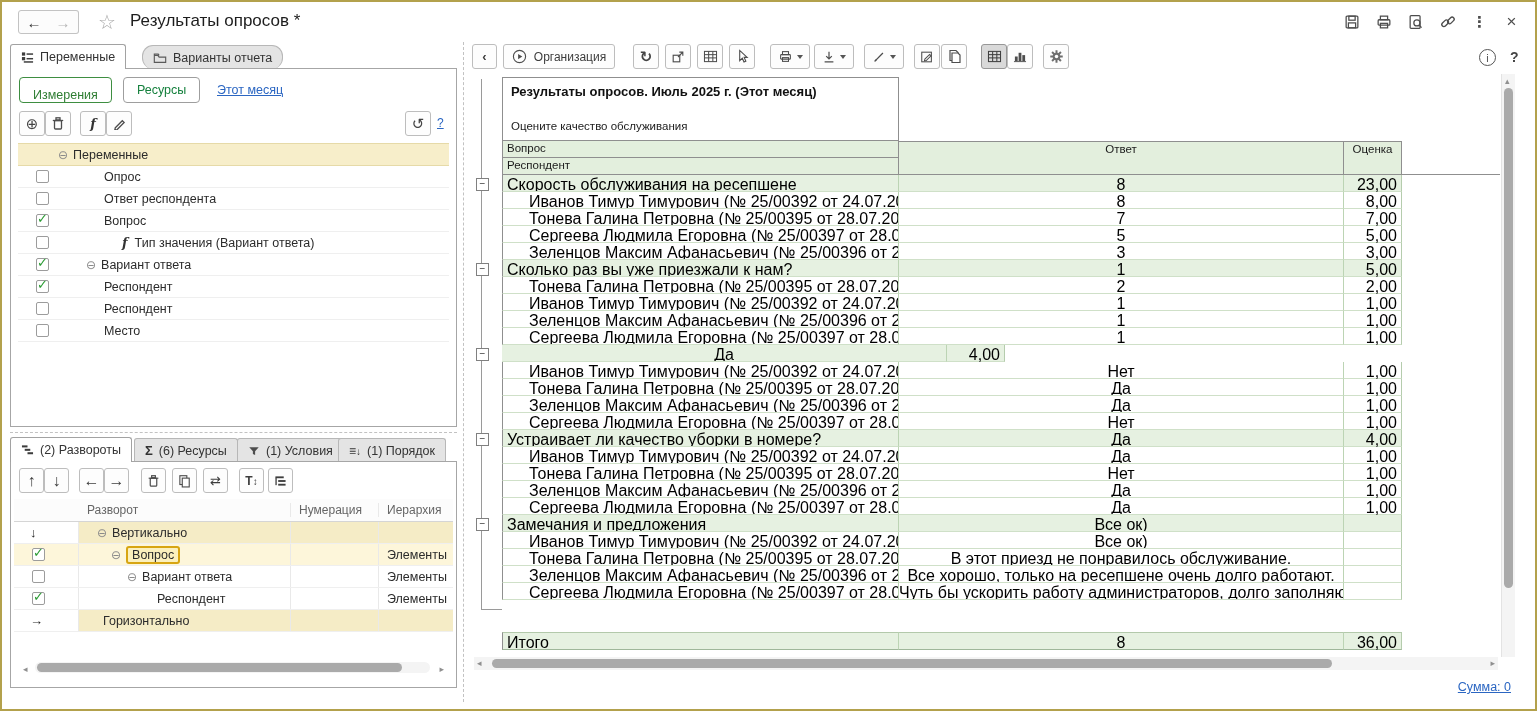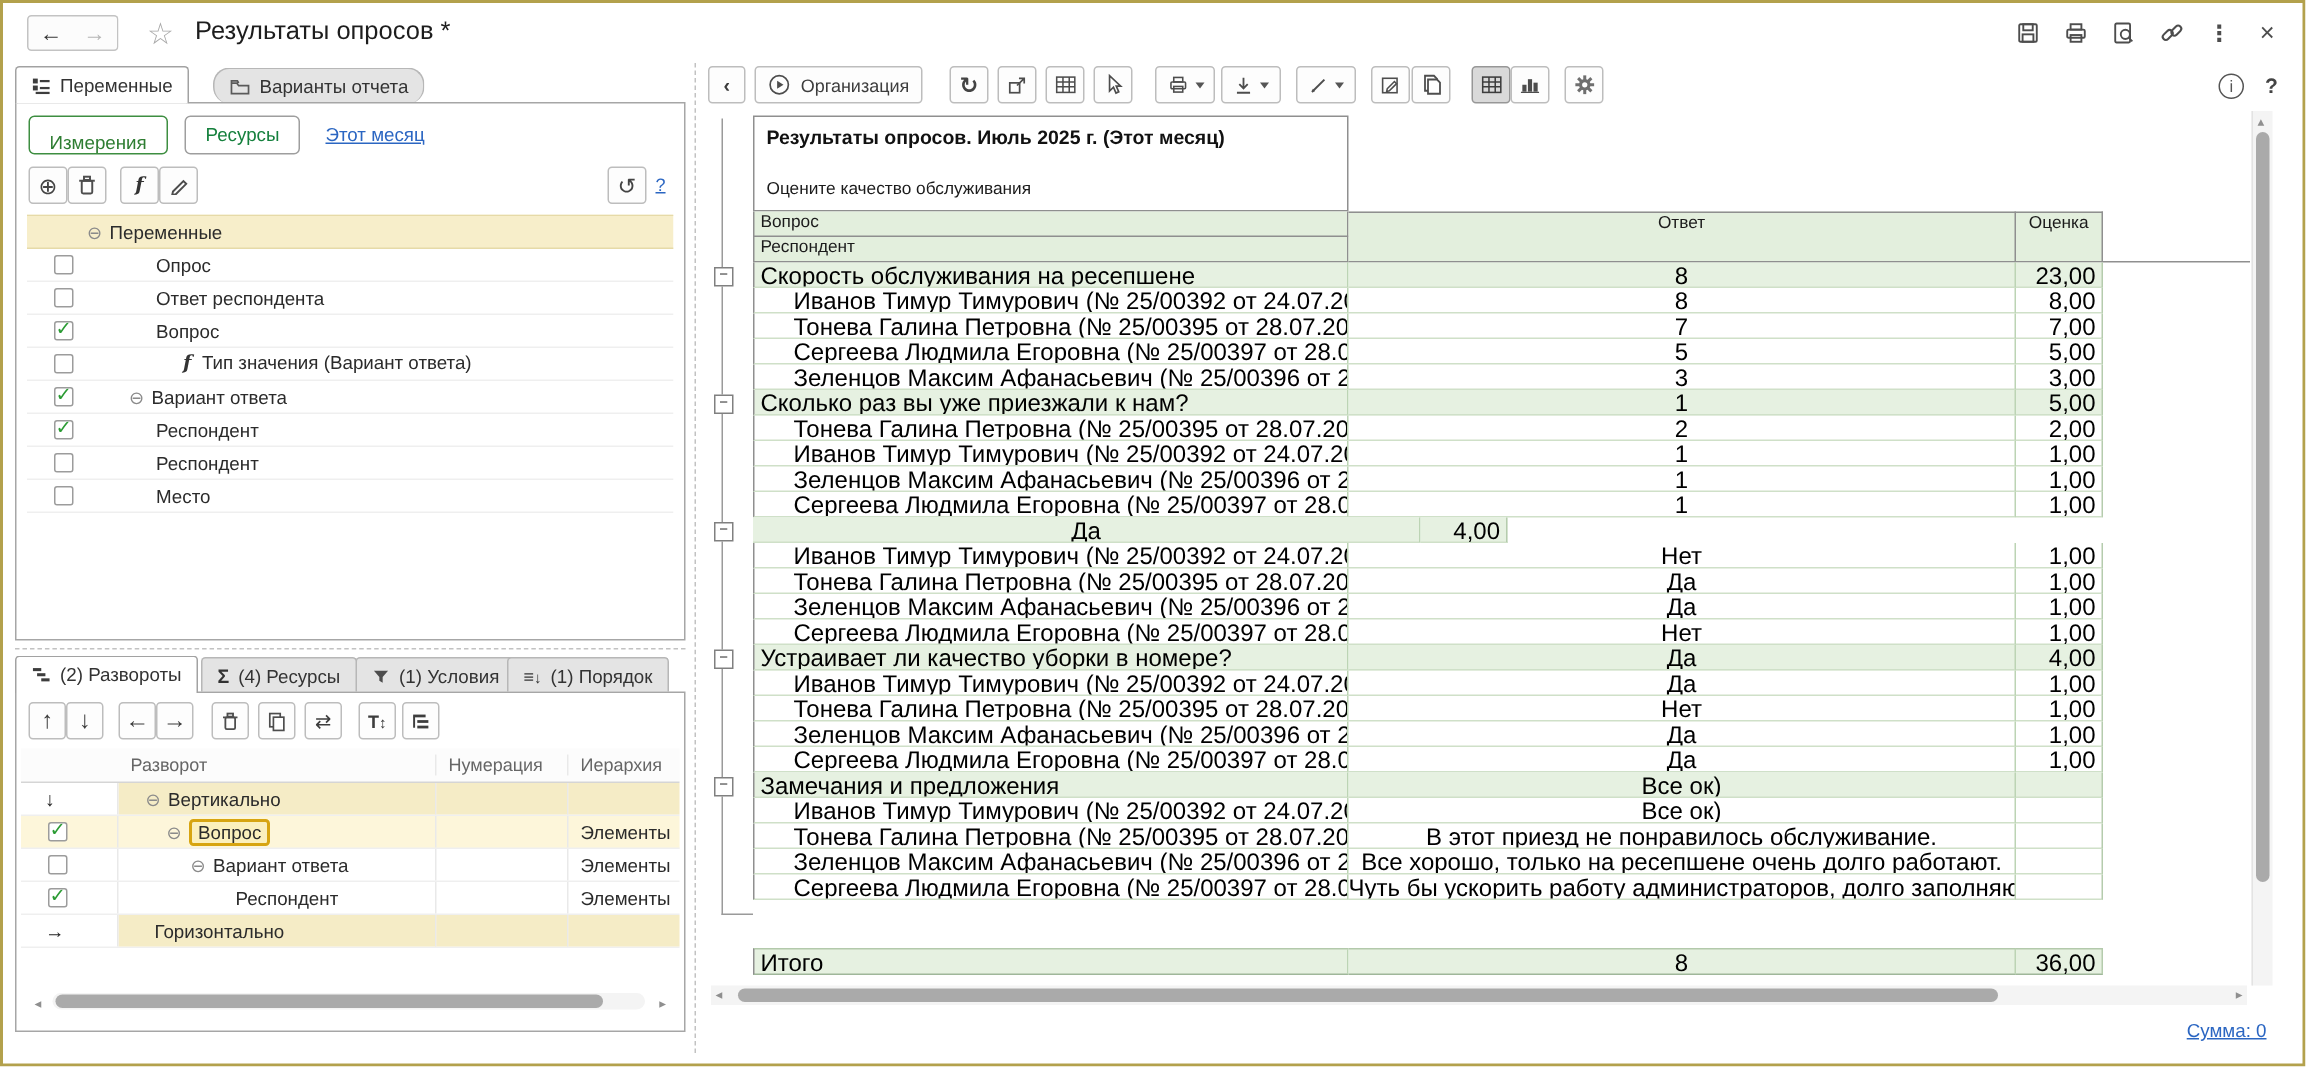--- a/index.html
+++ b/index.html
@@ -243,21 +243,21 @@
             <rect x="1" y="1.5" width="6" height="2.2"></rect>
             <rect x="4" y="5.2" width="6" height="2.2"></rect>
             <rect x="7" y="8.9" width="6" height="2.2"></rect>
           </g>
         </svg>
     </span>
     <span>(2) Развороты</span>
   </div>
   <div class="tab" style="left:132px;top:436px;">
     <span style="font-weight:bold;font-size:13px;">Σ</span>
-    <span>(4) Ресурсы</span>
+    <span>(6) Ресурсы</span>
   </div>
   <div class="tab" style="left:235px;top:436px;">
     <span class="svgicon">
         <svg width="12" height="12" viewBox="0 0 14 14">
           <path d="M1.5 2.5 h11 l-4.2 4.8 v4.5 l-2.6 -1.4 v-3.1 z" fill="#4d4d4d"></path>
         </svg>
       </span>
     <span>(1) Условия</span>
   </div>
   <div class="tab" style="left:336px;top:436px;">

